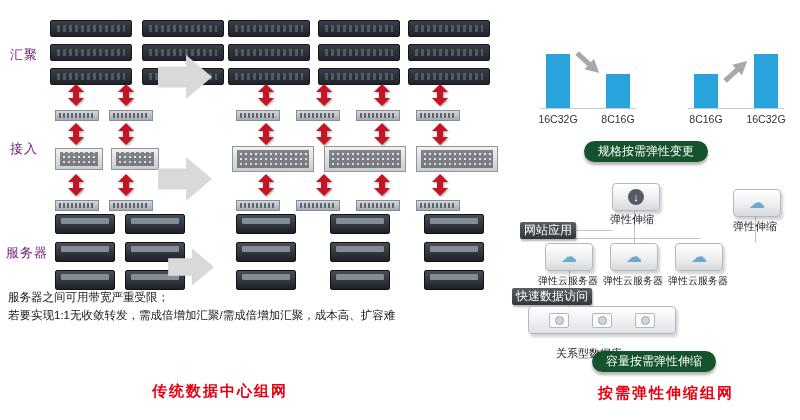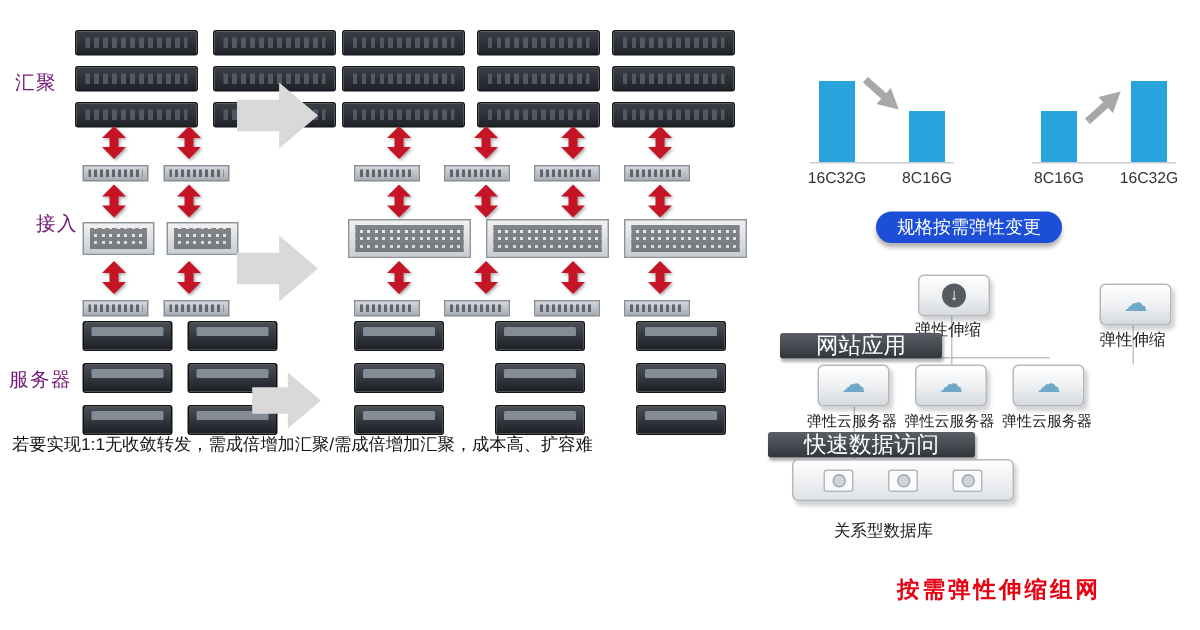--- a/index.html
+++ b/index.html
@@ -50,49 +50,49 @@
   
   .mini-chart{width:96px;height:70px;border-bottom:1px solid #c9ccd0;}
   .bar{position:absolute;bottom:0;width:24px;background:#29a3db;}
   .trend{position:absolute;width:30px;height:18px;background:#a8a8a8;
         clip-path:polygon(0 36%,55% 36%,55% 10%,100% 50%,55% 90%,55% 64%,0 64%);
         filter:drop-shadow(1px 1px 1px rgba(0,0,0,.25));}
   .trend.down{left:33px;top:16px;transform:rotate(42deg);}
   .trend.up{left:33px;top:24px;transform:rotate(-42deg);}
   .bar-label{font-size:10.5px;color:#333;width:56px;text-align:center;white-space:nowrap;}
 
-  .banner{background:#1d4ed8;color:#fff;font-size:12px;line-height:21px;padding:0 14px;
+  .banner{background:#14532d;color:#fff;font-size:12px;line-height:21px;padding:0 14px;
         border-radius:11px;white-space:nowrap;box-shadow:0 3px 3px rgba(0,0,0,.3);}
 
   .node-box{width:46px;height:26px;border:1px solid #b3b8bd;border-radius:4px;
         background:linear-gradient(180deg,#ffffff 0%,#edeff1 55%,#d6dade 100%);
         box-shadow:2px 3px 3px rgba(0,0,0,.18);display:flex;align-items:center;justify-content:center;}
   .circle-ic{width:16px;height:16px;border-radius:50%;background:#565b62;color:#fff;
         font-size:11px;line-height:16px;text-align:center;display:block;}
   .cloud-ic{font-size:16px;color:#6fa8c9;line-height:1;}
   .node-label{font-size:11px;color:#222;text-align:center;white-space:nowrap;}
   .ecs-label{font-size:10px;color:#222;width:70px;text-align:center;white-space:nowrap;}
-  .tag-box{background:linear-gradient(#5a5f66,#32363c);color:#fff;font-size:15px;line-height:17px;
-        padding:0 24px;border-radius:2px;box-shadow:1px 2px 2px rgba(0,0,0,.3);white-space:nowrap;}
+  .tag-box{background:linear-gradient(#5a5f66,#32363c);color:#fff;font-size:12px;line-height:17px;
+        padding:0 4px;border-radius:2px;box-shadow:1px 2px 2px rgba(0,0,0,.3);white-space:nowrap;}
   .slab{width:130px;height:26px;border:1px solid #b3b8bd;border-radius:4px;
         background:linear-gradient(#ffffff,#dfe2e6);box-shadow:2px 3px 3px rgba(0,0,0,.18);
         display:flex;align-items:center;justify-content:space-around;padding:0 8px;}
   .pod{width:18px;height:13px;background:#fafbfc;border:1px solid #b3b8bd;border-radius:2px;position:relative;}
   .pod::after{content:"";position:absolute;left:5px;top:2px;width:7px;height:7px;border-radius:50%;
         background:#cfd5da;border:1px solid #9fa6ad;}
   .hline{height:1px;background:#bfc3c7;}
   .vline{width:1px;background:#bfc3c7;}
 </style>
 </head>
 <body>
 
 <div class="canvas">
 
   <div class="abs layer-label" style="left:10px;top:46px">汇聚</div>
-  <div class="abs layer-label" style="left:24px;top:140px">接入</div>
+  <div class="abs layer-label" style="left:10px;top:140px">接入</div>
   <div class="abs layer-label" style="left:6px;top:244px">服务器</div>
 
   <div class="abs grid" style="left:50px;top:20px;grid-template-columns:repeat(2,80px);gap:7px 12px">
       <div class="rack"></div>
       <div class="rack"></div>
       <div class="rack"></div>
       <div class="rack"></div>
       <div class="rack"></div>
       <div class="rack"></div>
     </div>
@@ -191,23 +191,25 @@
       <div class="server"></div>
       <div class="server"></div>
       <div class="server"></div>
     </div>
 
   <div class="abs block-arrow" style="left:158px;top:48px"></div>
   <div class="abs block-arrow" style="left:158px;top:150px"></div>
   <div class="abs block-arrow" style="left:164px;top:238px;transform:scale(.85)"></div>
 
   <div class="abs notes" style="left:8px;top:289px;width:470px">
+    <div>服务器之间可用带宽严重受限；</div>
     <div>若要实现1:1无收敛转发，需成倍增加汇聚/需成倍增加汇聚，成本高、扩容难</div>
   </div>
 
+  <div class="abs caption" style="left:152px;top:382px">传统数据中心组网</div>
 
   <div class="abs mini-chart" style="left:540px;top:38px">
     <div class="bar" style="left:6px;height:54px"></div>
     <div class="trend down"></div>
     <div class="bar" style="left:66px;height:34px"></div>
   </div>
   <div class="abs bar-label" style="left:530px;top:113px">16C32G</div>
   <div class="abs bar-label" style="left:590px;top:113px">8C16G</div>
 
   <div class="abs mini-chart" style="left:688px;top:38px">
@@ -253,16 +255,17 @@
 
   <div class="abs tag-box" style="left:512px;top:288px">快速数据访问</div>
 
   <div class="abs slab" style="left:528px;top:306px">
     <span class="pod"></span>
     <span class="pod"></span>
     <span class="pod"></span>
   </div>
   <div class="abs node-label" style="left:556px;top:346px">关系型数据库</div>
 
+  <div class="abs banner" style="left:592px;top:351px">容量按需弹性伸缩</div>
 
   <div class="abs caption" style="left:598px;top:384px">按需弹性伸缩组网</div>
 
 </div>
 
 </body></html>

